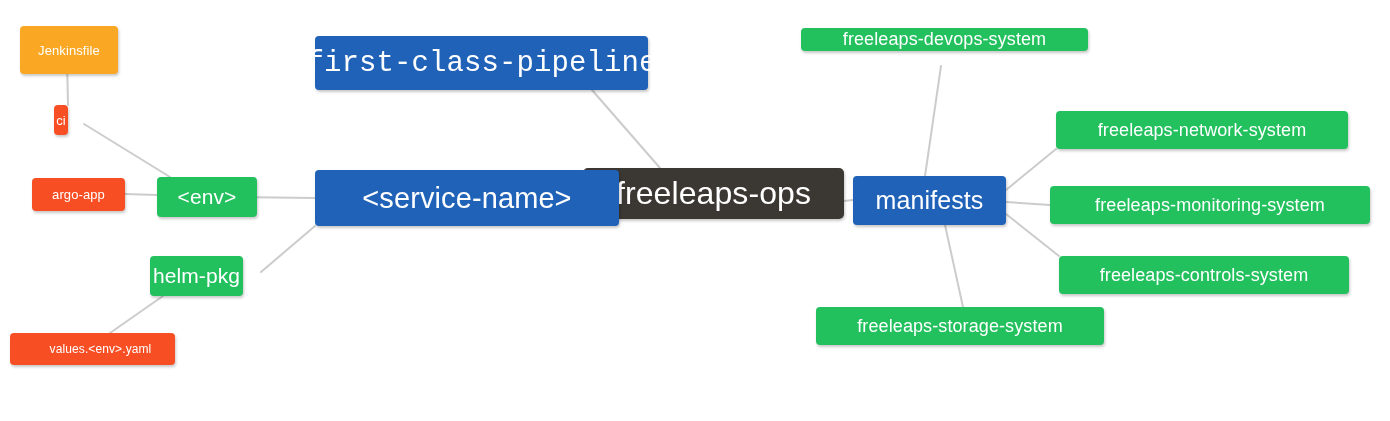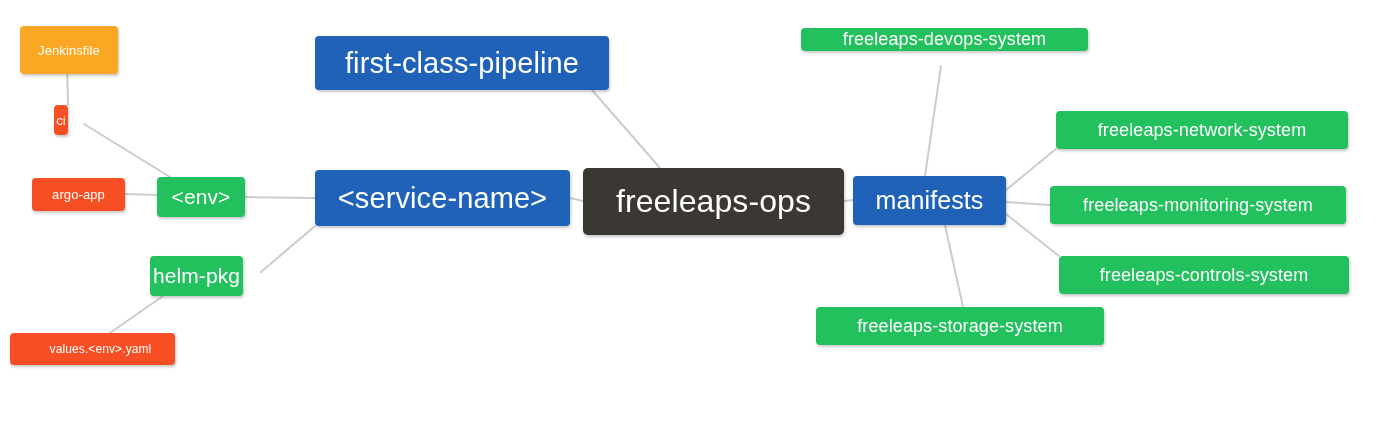--- a/index.html
+++ b/index.html
@@ -68,29 +68,29 @@
       <line x1="170" y1="177" x2="84" y2="124" stroke="#cccccc" stroke-width="2" stroke-linecap="round"></line>
       <line x1="68" y1="105" x2="67" y2="57" stroke="#cccccc" stroke-width="2" stroke-linecap="round"></line>
       <line x1="163" y1="296" x2="110" y2="333" stroke="#cccccc" stroke-width="2" stroke-linecap="round"></line>
       <line x1="925" y1="176" x2="941" y2="66" stroke="#cccccc" stroke-width="2" stroke-linecap="round"></line>
       <line x1="1006" y1="190" x2="1056" y2="149" stroke="#cccccc" stroke-width="2" stroke-linecap="round"></line>
       <line x1="1006" y1="202" x2="1050" y2="205" stroke="#cccccc" stroke-width="2" stroke-linecap="round"></line>
       <line x1="1006" y1="214" x2="1059" y2="256" stroke="#cccccc" stroke-width="2" stroke-linecap="round"></line>
       <line x1="945" y1="225" x2="963" y2="307" stroke="#cccccc" stroke-width="2" stroke-linecap="round"></line>
     </svg>
   <div id="node-layer">
-      <div class="node root lvl-root root" style="left: 583px; top: 168px; width: 261px; height: 67px;">freeleaps-ops</div>
-      <div class="node blue lvl-1-big" style="left: 315px; top: 170px; width: 255px; height: 56px;">&lt;service-name&gt;</div>
-      <div class="node blue lvl-1-big" style="left: 315px; top: 36px; width: 294px; height: 54px;">first-class-pipeline</div>
+      <div class="node root lvl-root root" style="left: 583px; top: 168px; width: 261px; height: 51px;">freeleaps-ops</div>
+      <div class="node blue lvl-1-big" style="left: 315px; top: 170px; width: 304px; height: 56px;">&lt;service-name&gt;</div>
+      <div class="node blue lvl-1-big" style="left: 315px; top: 36px; width: 333px; height: 54px; font-family: Liberation Mono, monospace;">first-class-pipeline</div>
       <div class="node blue lvl-1" style="left: 853px; top: 176px; width: 153px; height: 49px;">manifests</div>
-      <div class="node green lvl-2" style="left: 157px; top: 177px; width: 88px; height: 40px;">&lt;env&gt;</div>
+      <div class="node green lvl-2" style="left: 157px; top: 177px; width: 100px; height: 40px;">&lt;env&gt;</div>
       <div class="node green lvl-2" style="left: 150px; top: 256px; width: 93px; height: 40px;">helm-pkg</div>
       <div class="node red lvl-4" style="left: 54px; top: 105px; width: 14px; height: 30px;">ci</div>
       <div class="node orange lvl-4" style="left: 20px; top: 26px; width: 98px; height: 48px;">Jenkinsfile</div>
       <div class="node red lvl-4" style="left: 32px; top: 178px; width: 93px; height: 33px;">argo-app</div>
       <div class="node red lvl-5" style="left: 10px; top: 333px; width: 165px; height: 32px; padding-left: 16px;">values.&lt;env&gt;.yaml</div>
       <div class="node green lvl-3" style="left: 801px; top: 28px; width: 287px; height: 23px;">freeleaps-devops-system</div>
       <div class="node green lvl-3" style="left: 1056px; top: 111px; width: 292px; height: 38px;">freeleaps-network-system</div>
-      <div class="node green lvl-3" style="left: 1050px; top: 186px; width: 296px; height: 38px;">freeleaps-monitoring-system</div>
+      <div class="node green lvl-3" style="left: 1050px; top: 186px; width: 320px; height: 38px;">freeleaps-monitoring-system</div>
       <div class="node green lvl-3" style="left: 1059px; top: 256px; width: 290px; height: 38px;">freeleaps-controls-system</div>
       <div class="node green lvl-3" style="left: 816px; top: 307px; width: 288px; height: 38px;">freeleaps-storage-system</div>
     </div>
 </div>
 
 </body></html>

